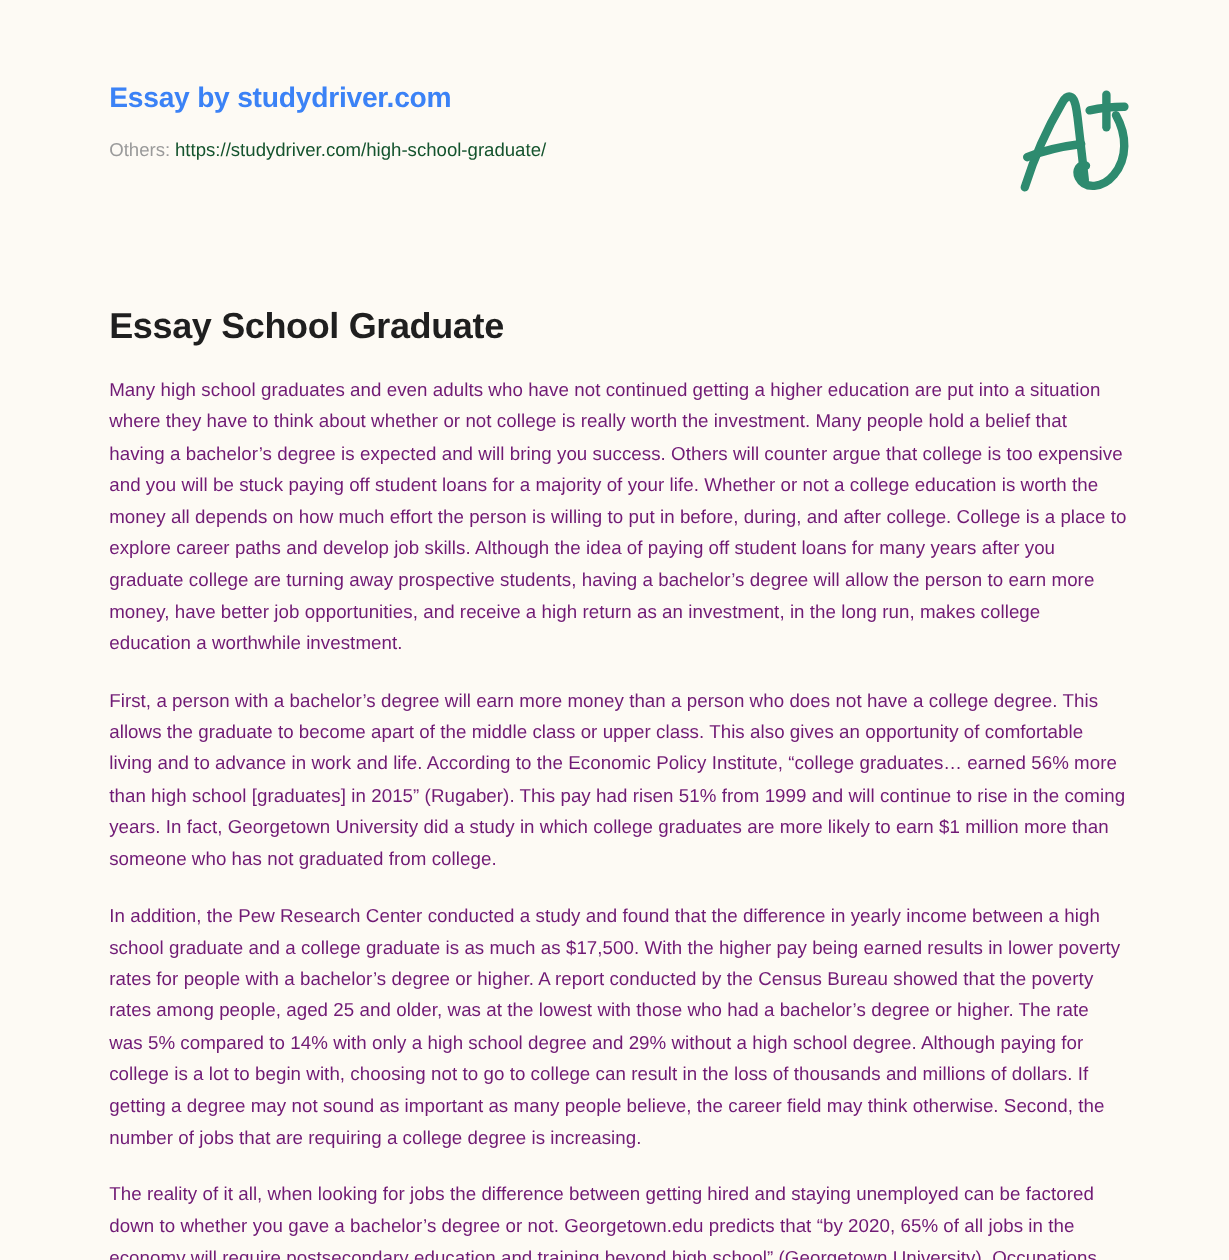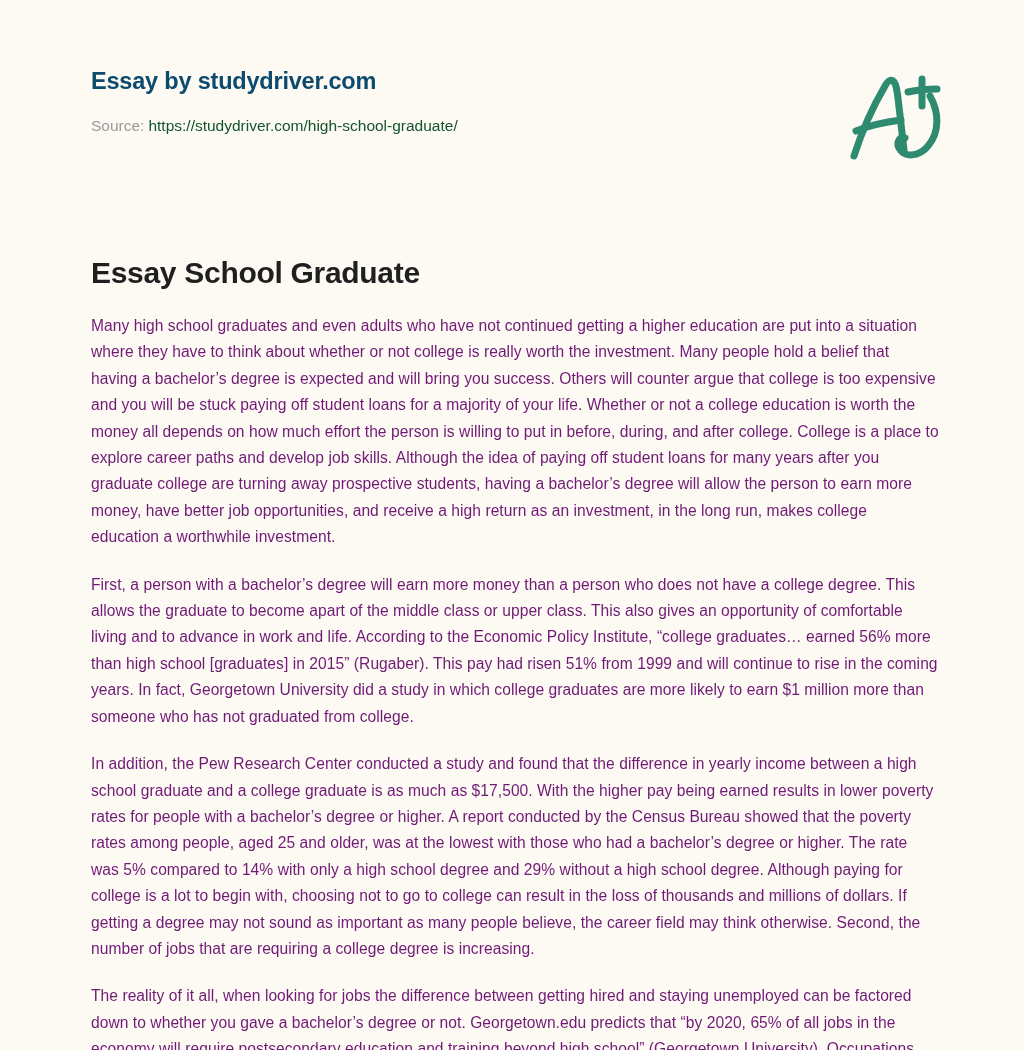--- a/index.html
+++ b/index.html
@@ -28,21 +28,21 @@
   .header {
     position: absolute;
     left: 91px;
     top: 66px;
     width: 700px;
   }
 
   .byline {
     font-size: 23.5px;
     font-weight: bold;
-    color: #0c4a6e;
+    color: #3b82f6;
     letter-spacing: -0.2px;
     line-height: 30px;
     margin: 0;
     white-space: nowrap;
   }
 
   .source-row {
     margin-top: 19px;
     font-size: 15.5px;
     line-height: 22px;
@@ -108,21 +108,21 @@
   }
 </style>
 </head>
 <body>
 
 <div class="page">
 
   <div class="header">
     <div class="byline">Essay by studydriver.com</div>
     <div class="source-row">
-      <span class="source-label">Source:</span><a class="source-link" href="#">https://studydriver.com/high-school-graduate/</a>
+      <span class="source-label">Others:</span><a class="source-link" href="#">https://studydriver.com/high-school-graduate/</a>
     </div>
   </div>
 
   <div class="logo">
     <svg viewBox="0 0 104 100" xmlns="http://www.w3.org/2000/svg" fill="none" stroke="#2e8b6f" stroke-width="7" stroke-linecap="round" stroke-linejoin="round">
 
       <path d="M12 88 C 19 66, 30 40, 43 18 C 45 14, 48 11, 51 13 C 54 15, 55 22, 56 30 C 58 48, 60 66, 62 82"></path>
 
       <path d="M14 63 C 26 58, 43 54, 59 52"></path>
 

